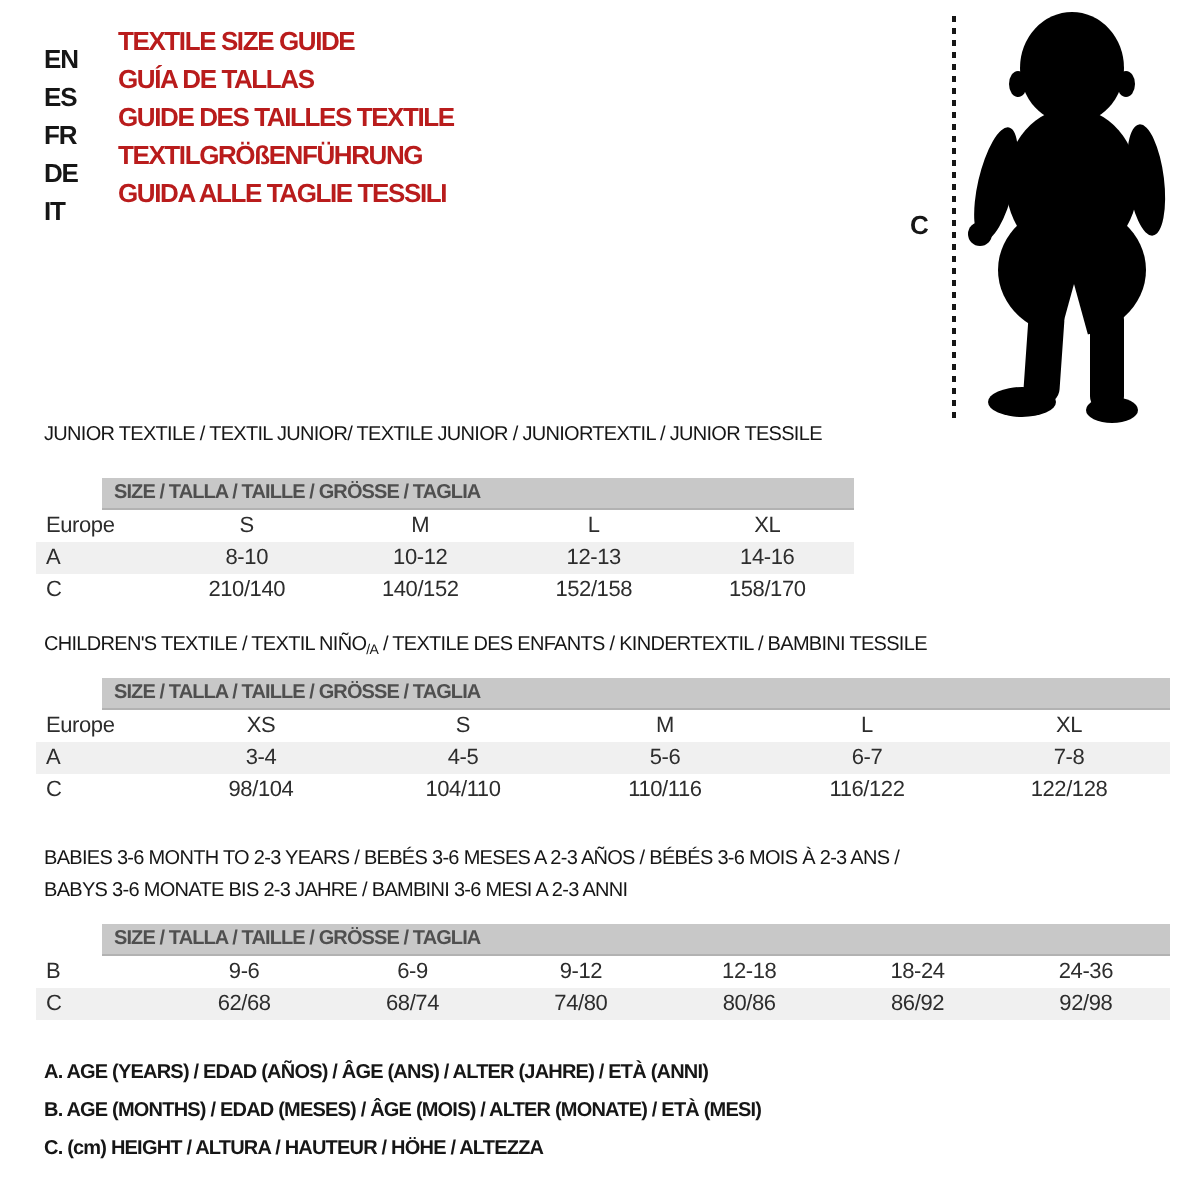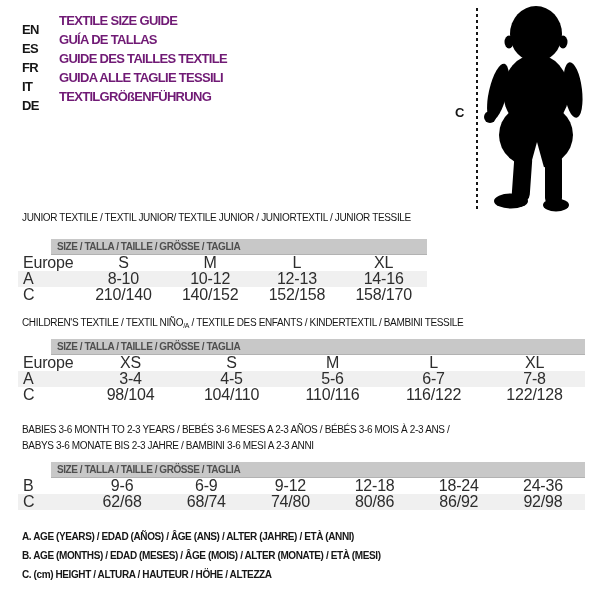--- a/index.html
+++ b/index.html
@@ -3,36 +3,36 @@
 <meta charset="utf-8">
 <style>
   * { margin:0; padding:0; box-sizing:border-box; }
   html,body { width:600px; height:600px; background:#ffffff; }
   body { position:relative; font-family:"Liberation Sans","DejaVu Sans",sans-serif; color:#1a1a1a; overflow:hidden; }
 
   
   .lang-block { position:absolute; left:22px; top:11px; }
   .lang-row { display:flex; height:19px; align-items:center; }
   .lang-code { width:37px; font-weight:700; font-size:13px; letter-spacing:-0.6px; color:#161616;margin-top:17px; }
-  .lang-title { font-weight:700; font-size:13px; letter-spacing:-0.7px; color:#701a75; white-space:nowrap; }
+  .lang-title { font-weight:700; font-size:13px; letter-spacing:-0.7px; color:#b91c1c; white-space:nowrap; }
 
   
   .measure-line { position:absolute; left:476px; top:8px; width:2px; height:202px;
     background:repeating-linear-gradient(to bottom,#161616 0 3px,transparent 3px 6px); }
   .figure-label { position:absolute; left:455px; top:105px; font-weight:700; font-size:13px; color:#161616; }
   .baby-svg { position:absolute; left:480px; top:4px; }
 
   
   .tbl-section { position:absolute; left:18px; }
   .tbl-title { position:absolute; left:4px; font-weight:400; font-size:10px; letter-spacing:-0.35px; color:#161616; white-space:nowrap; }
   .tbl-title .sub { font-size:7px; vertical-align:-2px; }
   .tbl { position:absolute; left:0; }
   .tbar { height:16px; background:#c8c8c8; border-bottom:1px solid #b2b2b2; display:flex; align-items:center;
           font-weight:700; font-size:10px; letter-spacing:-0.45px; color:#4f4f4f; padding-left:6px;margin-left:33px; }
-  .trow { display:flex; height:16px; align-items:center; font-size:16px; letter-spacing:-0.2px; color:#2d2d2d; }
+  .trow { display:flex; height:16px; align-items:center; font-size:11px; letter-spacing:-0.2px; color:#2d2d2d; }
   .trow.alt { background:#f0f0f0; }
   .tlabel { width:62px; padding-left:5px; }
   .tcell { flex:1; text-align:center; }
 
   
   .notes { position:absolute; left:22px; top:531px; }
   .note-line { height:19px; font-weight:700; font-size:10px; letter-spacing:-0.4px; color:#161616; white-space:nowrap; }
 </style>
 </head>
 <body>
@@ -44,26 +44,26 @@
   </div>
   <div class="lang-row">
     <span class="lang-code">ES</span>
     <span class="lang-title">GUÍA DE TALLAS</span>
   </div>
   <div class="lang-row">
     <span class="lang-code">FR</span>
     <span class="lang-title">GUIDE DES TAILLES TEXTILE</span>
   </div>
   <div class="lang-row">
+    <span class="lang-code">DE</span>
+    <span class="lang-title">TEXTILGRÖßENFÜHRUNG</span>
+  </div>
+  <div class="lang-row">
     <span class="lang-code">IT</span>
     <span class="lang-title">GUIDA ALLE TAGLIE TESSILI</span>
-  </div>
-  <div class="lang-row">
-    <span class="lang-code">DE</span>
-    <span class="lang-title">TEXTILGRÖßENFÜHRUNG</span>
   </div>
 </div>
 
 <div class="measure-line"></div>
 <span class="figure-label">C</span>
 <svg class="baby-svg" width="118" height="208" viewBox="0 0 118 208">
   <g fill="#000000">
     <ellipse cx="56" cy="30" rx="26" ry="28"></ellipse>
     <ellipse cx="29" cy="38" rx="4.5" ry="6.5"></ellipse>
     <ellipse cx="83" cy="38" rx="4.5" ry="6.5"></ellipse>

